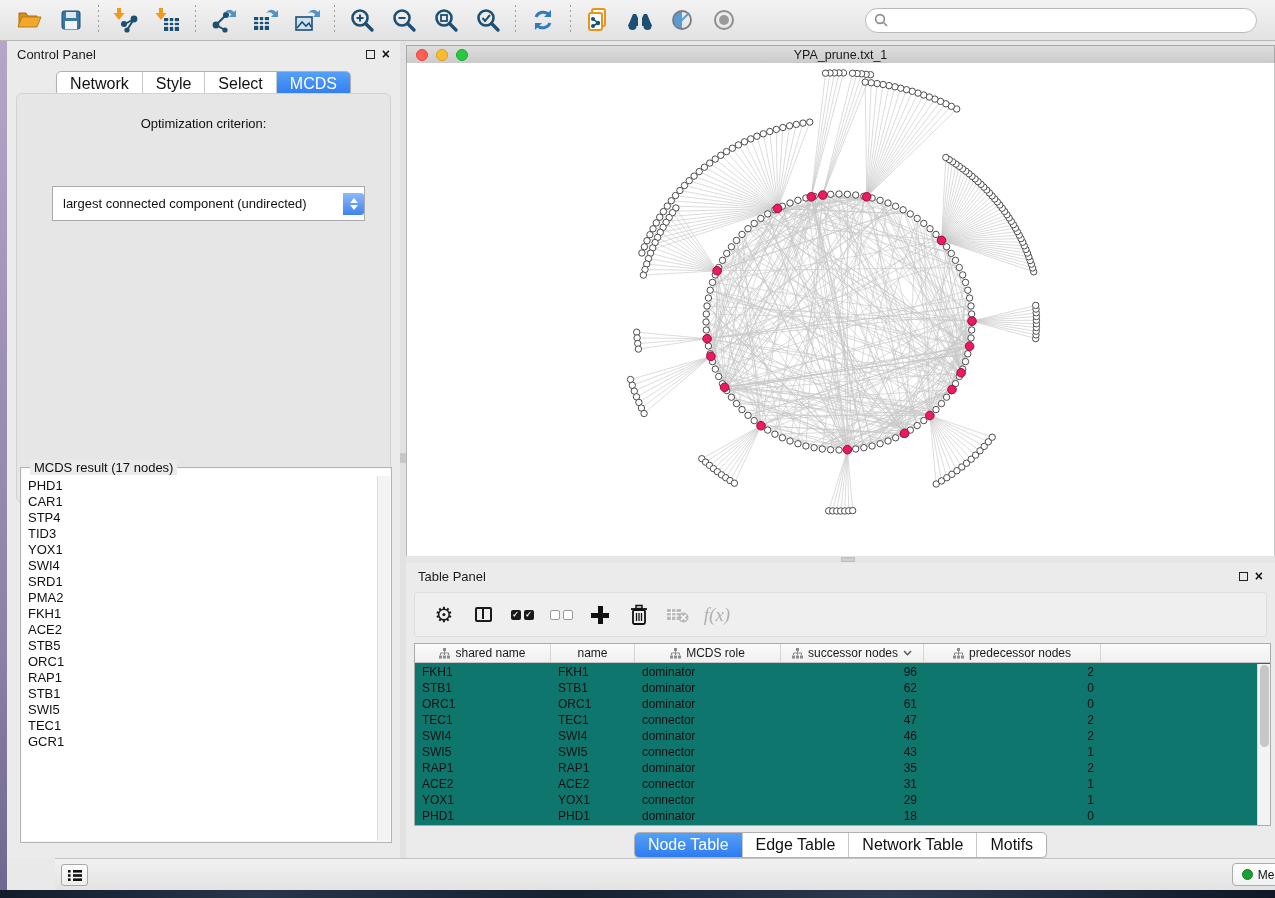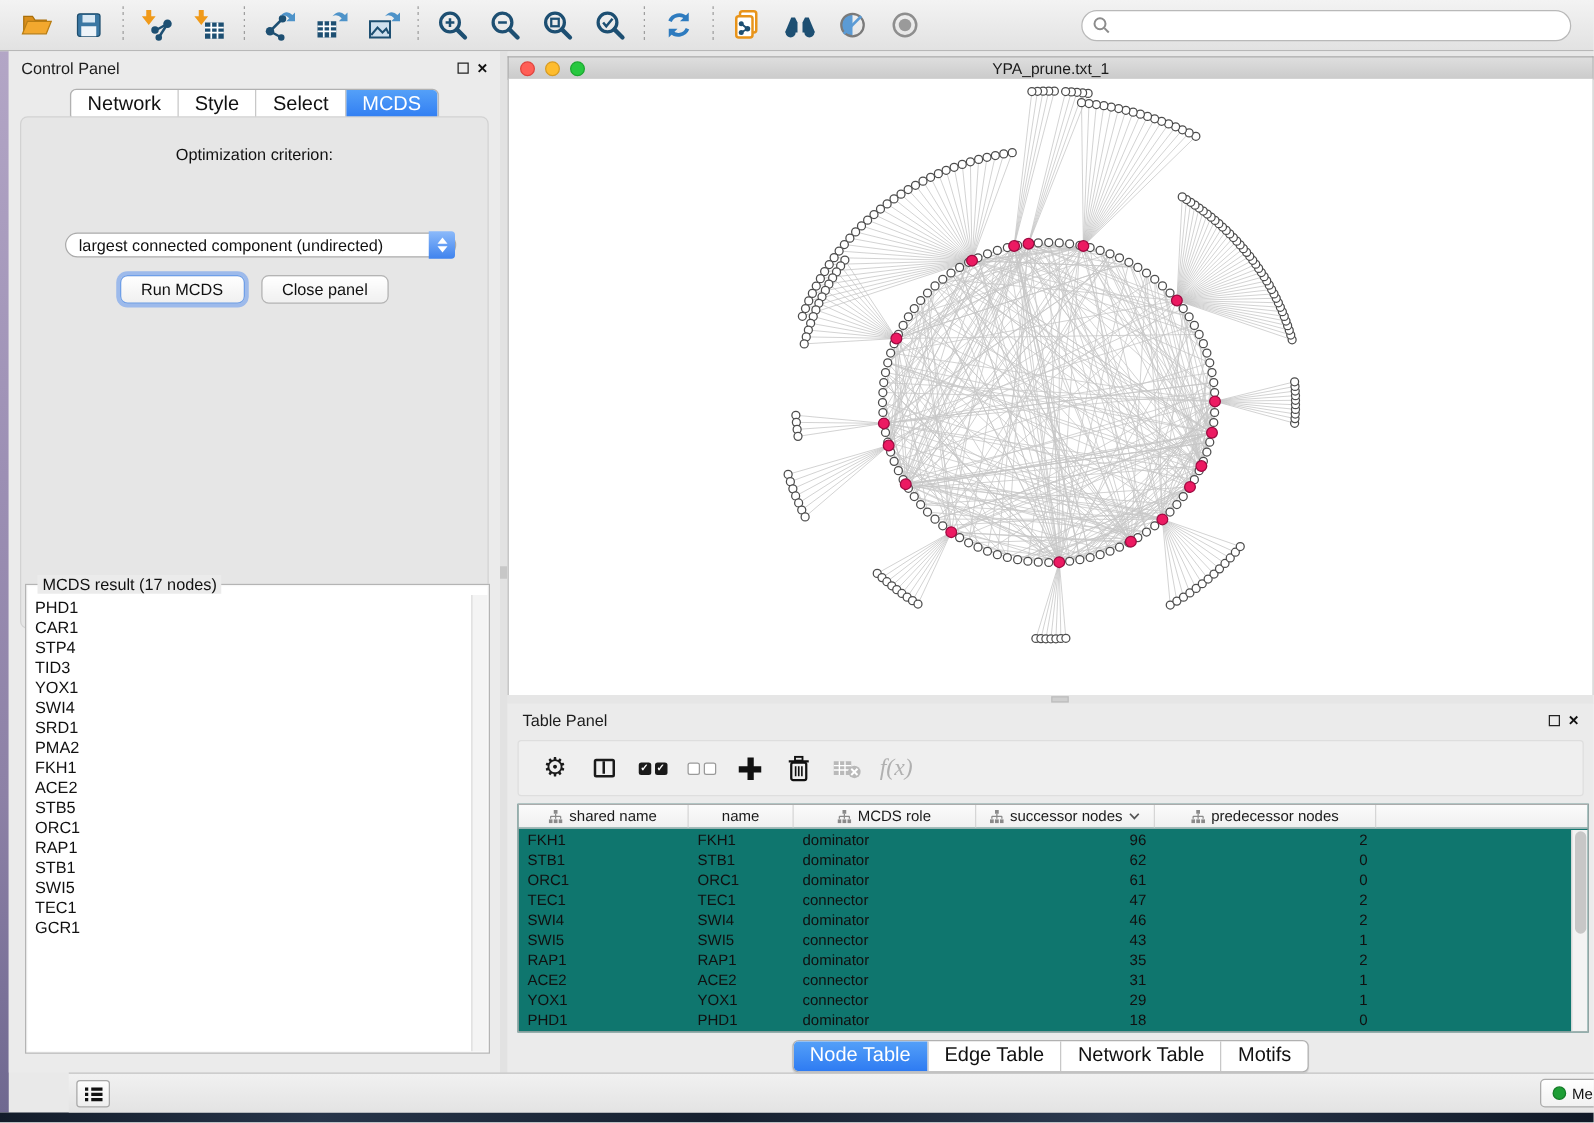--- a/index.html
+++ b/index.html
@@ -31,22 +31,22 @@
   .close-glyph { font-size:14px; font-weight:bold; color:#111; line-height:10px; }
   .seg { display:inline-flex; background:#fff; border:1px solid #b1b1b1; border-radius:5px;
     box-shadow:0 1px 1px rgba(0,0,0,.12); overflow:hidden; }
   .seg .s { padding:3px 13px; font-size:16px; color:#111; border-left:1px solid #c8c8c8; cursor:default; white-space:nowrap; }
   .seg .s:first-child { border-left:none; }
   .seg .s.sel { background:linear-gradient(#54a0f8,#2e7bf2); color:#fff; }
   .cp-tabs { position:absolute; left:0; top:30px; width:100%; text-align:center; }
   .cp-body { position:absolute; left:9px; top:52px; width:375px; height:410px;
     background:#e6e6e6; border:1px solid #d2d2d2; border-radius:6px; }
   .opt-label { text-align:center; margin-top:22px; font-size:13px; color:#111; }
-  .dropdown { position:absolute; left:35px; top:92px; width:313px; height:20px; background:#fff;
-    border:1px solid #ababab; border-radius:12px; display:flex; align-items:center; }
+  .dropdown { position:absolute; left:35px; top:92px; width:313px; height:35px; background:#fff;
+    border:1px solid #ababab; border-radius:0; display:flex; align-items:center; }
   .dropdown .dd-text { flex:1; font-size:13px; padding-left:10px; color:#111; white-space:nowrap; }
   .dd-step { width:21px; height:22px; border-radius:0 3px 3px 0;
     background:linear-gradient(#8cbafa,#3f83ee); display:flex; flex-direction:column;
     align-items:center; justify-content:center; gap:2px; }
   .tri-up { width:0; height:0; border-left:4px solid transparent; border-right:4px solid transparent; border-bottom:5px solid #fff; }
   .tri-down { width:0; height:0; border-left:4px solid transparent; border-right:4px solid transparent; border-top:5px solid #fff; }
   .cp-buttons { position:absolute; left:0; top:126px; width:100%; display:flex; justify-content:center; gap:13px; }
   .btn { font-size:13px; color:#111; background:linear-gradient(#ffffff,#f0f0f0);
     border:1px solid #b4b4b4; border-radius:6px; padding:3px 16px; }
   .btn.focused { box-shadow:0 0 0 3px rgba(96,150,238,.55); border-color:#6f9fe8; }
@@ -281,24 +281,20 @@
           <span class="s sel">MCDS</span>
         </span></div>
     <div class="cp-body">
       <div class="opt-label">Optimization criterion:</div>
       <div class="dropdown">
         <span class="dd-text">largest connected component (undirected)</span>
         <span class="dd-step">
             <span class="tri-up"></span>
             <span class="tri-down"></span>
           </span>
-      </div>
-      <div class="cp-buttons">
-        <button class="btn focused">Run MCDS</button>
-        <button class="btn">Close panel</button>
       </div>
     </div>
     <div class="mcds-group">
       <span class="mcds-title">MCDS result (17 nodes)</span>
       <div class="mcds-list">
           <div class="mcds-item">PHD1</div>
           <div class="mcds-item">CAR1</div>
           <div class="mcds-item">STP4</div>
           <div class="mcds-item">TID3</div>
           <div class="mcds-item">YOX1</div>

